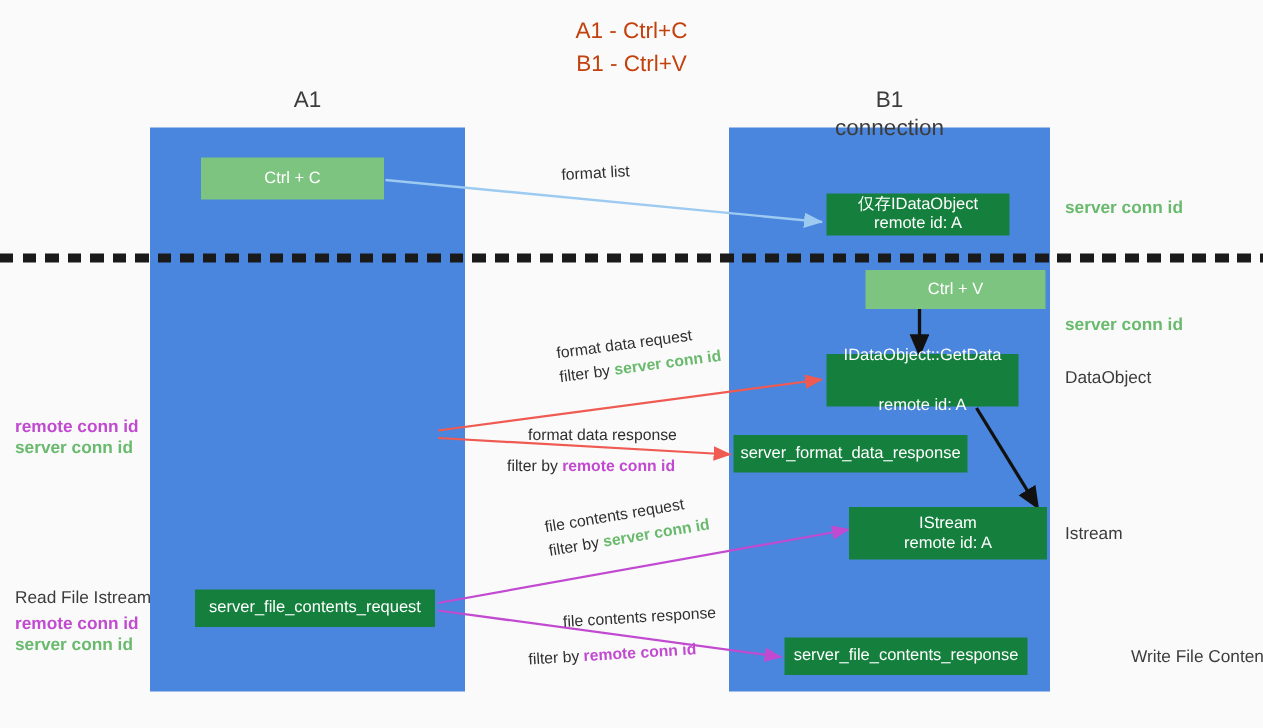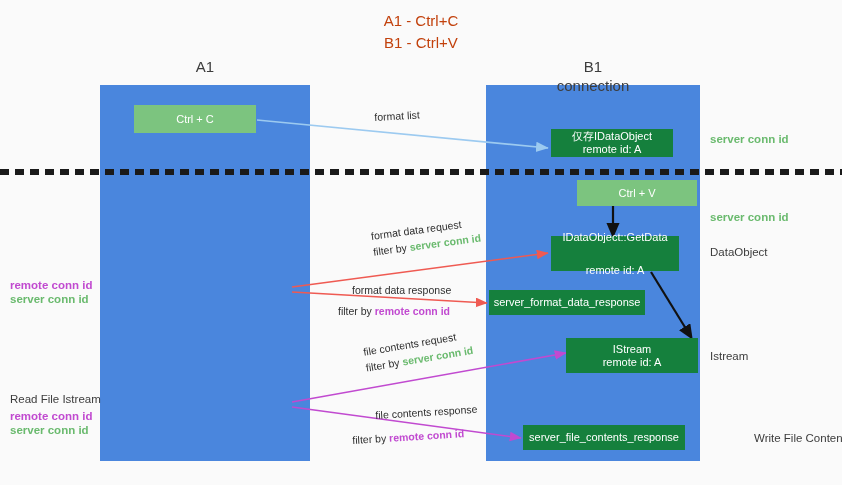--- a/index.html
+++ b/index.html
@@ -132,20 +132,23 @@
   <div class="node orange" style="left:566px;top:338px;width:132px;height:35px;">
     <div>IStream</div>
     <div class="l2">remote id: A</div>
   </div>
 
 
   <div class="node orange" style="left:489px;top:290px;width:156px;height:25px;">
     <div>server_format_data_response</div>
   </div>
 
+  <div class="node orange" style="left:130px;top:393px;width:160px;height:25px;">
+    <div>server_file_contents_request</div>
+  </div>
 
   <div class="node orange" style="left:523px;top:425px;width:162px;height:25px;">
     <div>server_file_contents_response</div>
   </div>
 
   <div class="dashline"></div>
 
   <div class="cap" style="left:374px;top:111px;transform:rotate(-3.2deg);">
     <span>format list</span>
   </div>

